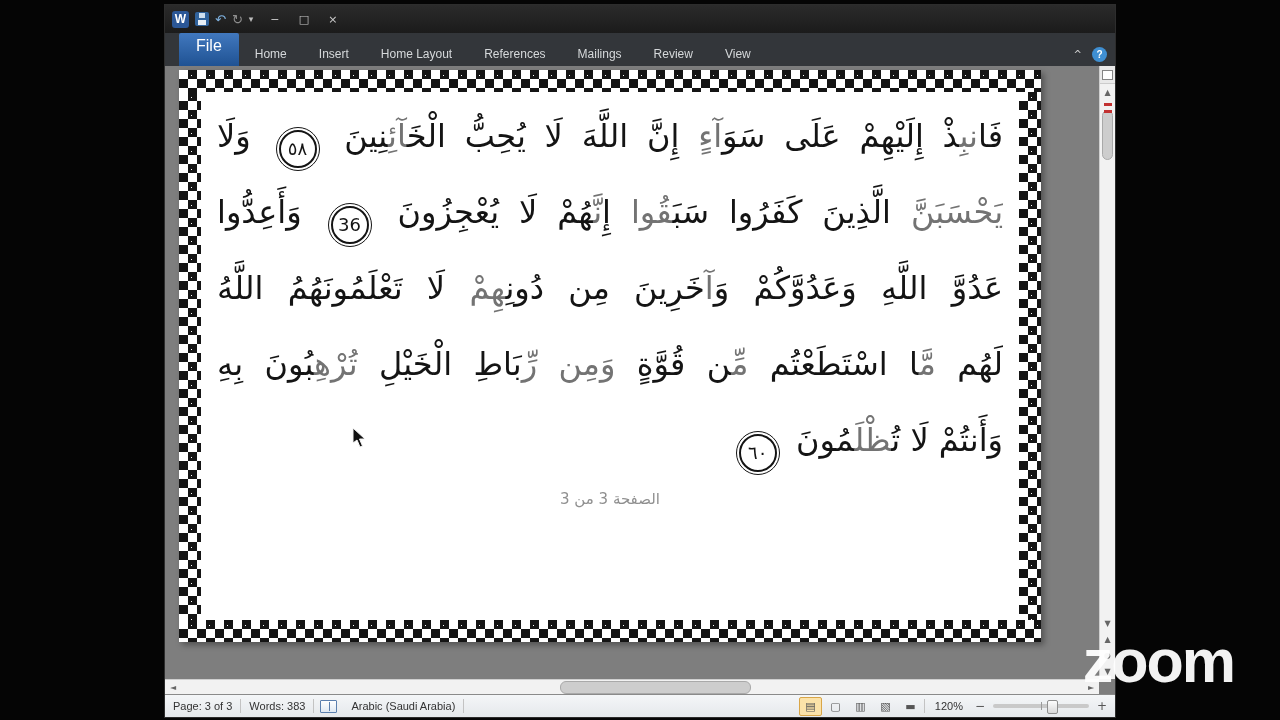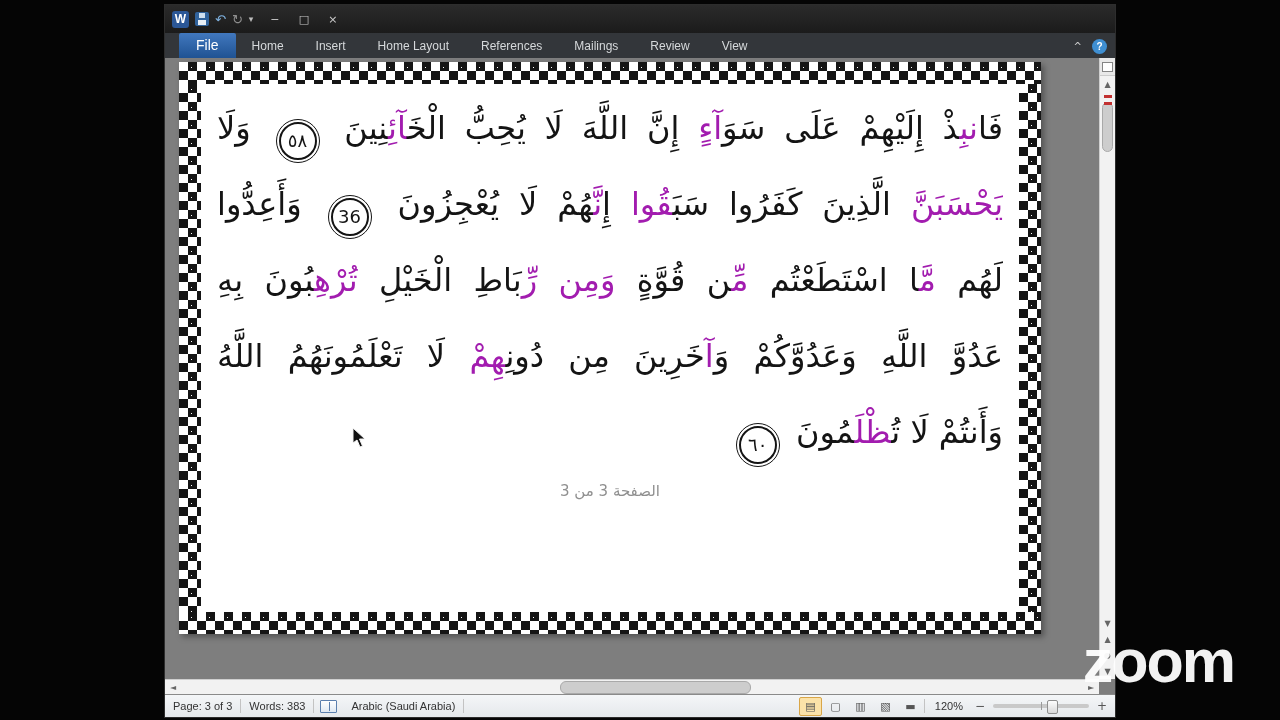--- a/index.html
+++ b/index.html
@@ -17,40 +17,40 @@
   .floppy::after{content:"";position:absolute;bottom:1px;left:3px;right:3px;height:5px;background:#e8eef5;}
   .qglyph{font-family:"DejaVu Sans",sans-serif;font-size:13px;color:#7fb2e0;line-height:1;}
   .qglyph.redo{color:#8d8d8d;}
   .qglyph.dd{color:#bdbdbd;font-size:9px;}
   .title{flex:1;text-align:center;color:#e6e6e6;font-size:12px;font-family:"DejaVu Sans",sans-serif;white-space:nowrap;overflow:hidden;}
   .win-controls{display:flex;align-items:center;padding-right:5px;}
   .win-btn{width:29px;height:20px;display:flex;align-items:center;justify-content:center;color:#cacaca;font-size:11px;font-family:"DejaVu Sans",sans-serif;}
 
   
   .ribbonbar{flex:0 0 25px;background:#33363a;display:flex;align-items:flex-end;padding:0 8px 0 14px;}
-  .file-tab{background:linear-gradient(#4178be,#1f5293);color:#fff;font-size:14px;padding:4px 17px 5px;border-radius:2px 2px 0 0;}
+  .file-tab{background:linear-gradient(#4178be,#1f5293);color:#fff;font-size:16px;padding:4px 17px 11px;border-radius:2px 2px 0 0;}
   .rtab{color:#d6d9db;font-size:12px;padding:4px 16px 5px;}
   .ribbon-right{margin-left:auto;display:flex;align-items:center;gap:10px;padding-bottom:4px;}
   .minrib{color:#cfcfcf;font-size:10px;font-family:"DejaVu Sans",sans-serif;}
   .helpi{width:15px;height:15px;border-radius:50%;background:#3f8fd2;color:#fff;font-size:10px;font-weight:bold;display:flex;align-items:center;justify-content:center;}
 
   
   .docarea{flex:1;position:relative;background:#7e7e7e;overflow:hidden;}
   .page{position:absolute;left:14px;top:4px;width:862px;height:572px;background:#fff;box-shadow:3px 3px 6px rgba(0,0,0,.35);}
   .bstrip{position:absolute;background-color:#fff;
     background-image:linear-gradient(45deg,#151515 25%,transparent 25%),linear-gradient(-45deg,#151515 25%,transparent 25%),linear-gradient(45deg,transparent 75%,#151515 75%),linear-gradient(-45deg,transparent 75%,#151515 75%);
     background-size:18px 18px;background-position:0 0,0 9px,9px -9px,-9px 0;}
   .bs-top{top:0;left:0;right:0;height:22px;}
   .bs-bottom{bottom:0;left:0;right:0;height:22px;}
   .bs-left{top:22px;bottom:22px;left:0;width:22px;}
   .bs-right{top:22px;bottom:22px;right:0;width:22px;}
   .pcontent{position:absolute;top:22px;left:22px;right:22px;bottom:22px;padding:6px 16px 0;direction:rtl;}
   .qline{font-family:"DejaVu Sans",sans-serif;font-size:32px;color:#141414;height:76px;line-height:76px;text-align:justify;text-align-last:justify;overflow:hidden;}
   .qline.last{text-align-last:right;}
-  .red{color:#a21caf;}
+  .red{color:#737373;}
   .ayah-badge{display:inline-flex;align-items:center;justify-content:center;width:34px;height:34px;border:2px solid #141414;outline:1px solid #141414;outline-offset:2px;border-radius:50%;font-size:18px;line-height:1;vertical-align:-8px;margin:0 9px;}
   .pfooter{margin-top:12px;text-align:center;color:#8f8f8f;font-size:15px;font-family:"DejaVu Sans",sans-serif;direction:rtl;}
 
   
   .vscroll{position:absolute;top:0;right:0;bottom:15px;width:16px;background:#f2f2f2;border-left:1px solid #cfcfcf;display:flex;flex-direction:column;box-sizing:border-box;}
   .sbtn{flex:0 0 16px;display:flex;align-items:center;justify-content:center;color:#666;font-size:8px;font-family:"DejaVu Sans",sans-serif;}
   .ruler-btn{flex:0 0 17px;display:flex;align-items:center;justify-content:center;background:#e9e9e9;border-bottom:1px solid #ccc;}
   .ruler-glyph{width:9px;height:8px;background:#fff;border:1px solid #858585;}
   .vtrack{flex:1;position:relative;}
   .vthumb{position:absolute;left:2px;right:2px;top:10px;height:48px;background:#cdcdcd;border:1px solid #a9a9a9;border-radius:7px;}
@@ -122,22 +122,22 @@
 
       <div class="page">
         <div class="bstrip bs-top"></div>
         <div class="bstrip bs-bottom"></div>
         <div class="bstrip bs-left"></div>
         <div class="bstrip bs-right"></div>
 
         <div class="pcontent">
           <div class="qline"><span>فَا</span><span class="red">نبِ</span><span>ذْ إِلَيْهِمْ عَلَى سَوَ</span><span class="red">آءٍ</span><span> إِنَّ اللَّهَ لَا يُحِبُّ الْخَ</span><span class="red">آئِ</span><span>نِينَ </span><span class="ayah-badge">٥٨</span><span> وَلَا</span></div>
           <div class="qline"><span class="red">يَحْسَبَنَّ</span><span> الَّذِينَ كَفَرُوا سَبَ</span><span class="red">قُوا</span><span> إِ</span><span class="red">نَّ</span><span>هُمْ لَا يُعْجِزُونَ </span><span class="ayah-badge">36</span><span> وَأَعِدُّوا</span></div>
+          <div class="qline"><span>عَدُوَّ اللَّهِ وَعَدُوَّكُمْ وَ</span><span class="red">آ</span><span>خَرِينَ مِن دُونِ</span><span class="red">هِمْ</span><span> لَا تَعْلَمُونَهُمُ اللَّهُ</span></div>
           <div class="qline"><span>لَهُم </span><span class="red">مَّ</span><span>ا اسْتَطَعْتُم </span><span class="red">مِّ</span><span>ن قُوَّةٍ </span><span class="red">وَمِن رِّ</span><span>بَاطِ الْخَيْلِ </span><span class="red">تُرْهِ</span><span>بُونَ بِهِ</span></div>
-          <div class="qline"><span>عَدُوَّ اللَّهِ وَعَدُوَّكُمْ وَ</span><span class="red">آ</span><span>خَرِينَ مِن دُونِ</span><span class="red">هِمْ</span><span> لَا تَعْلَمُونَهُمُ اللَّهُ</span></div>
           <div class="qline last"><span>وَأَنتُمْ لَا تُ</span><span class="red">ظْلَ</span><span>مُونَ </span><span class="ayah-badge">٦٠</span></div>
           <div class="pfooter">الصفحة 3 من 3</div>
         </div>
       </div>
 
       <div class="vscroll">
         <div class="ruler-btn">
             <div class="ruler-glyph"></div>
           </div>
         <div class="sbtn">▲</div>

